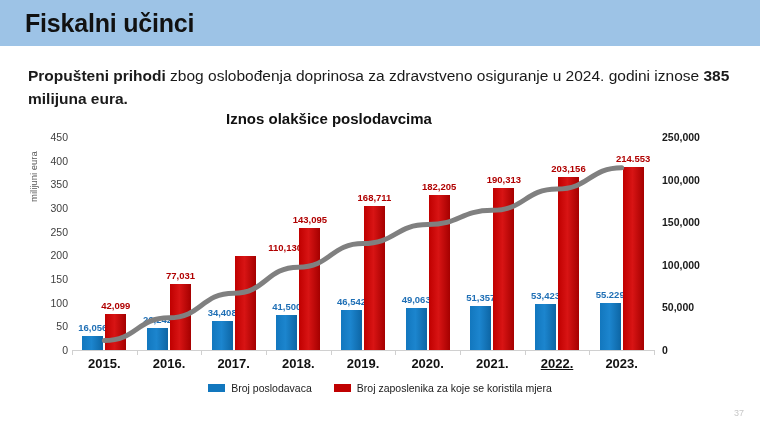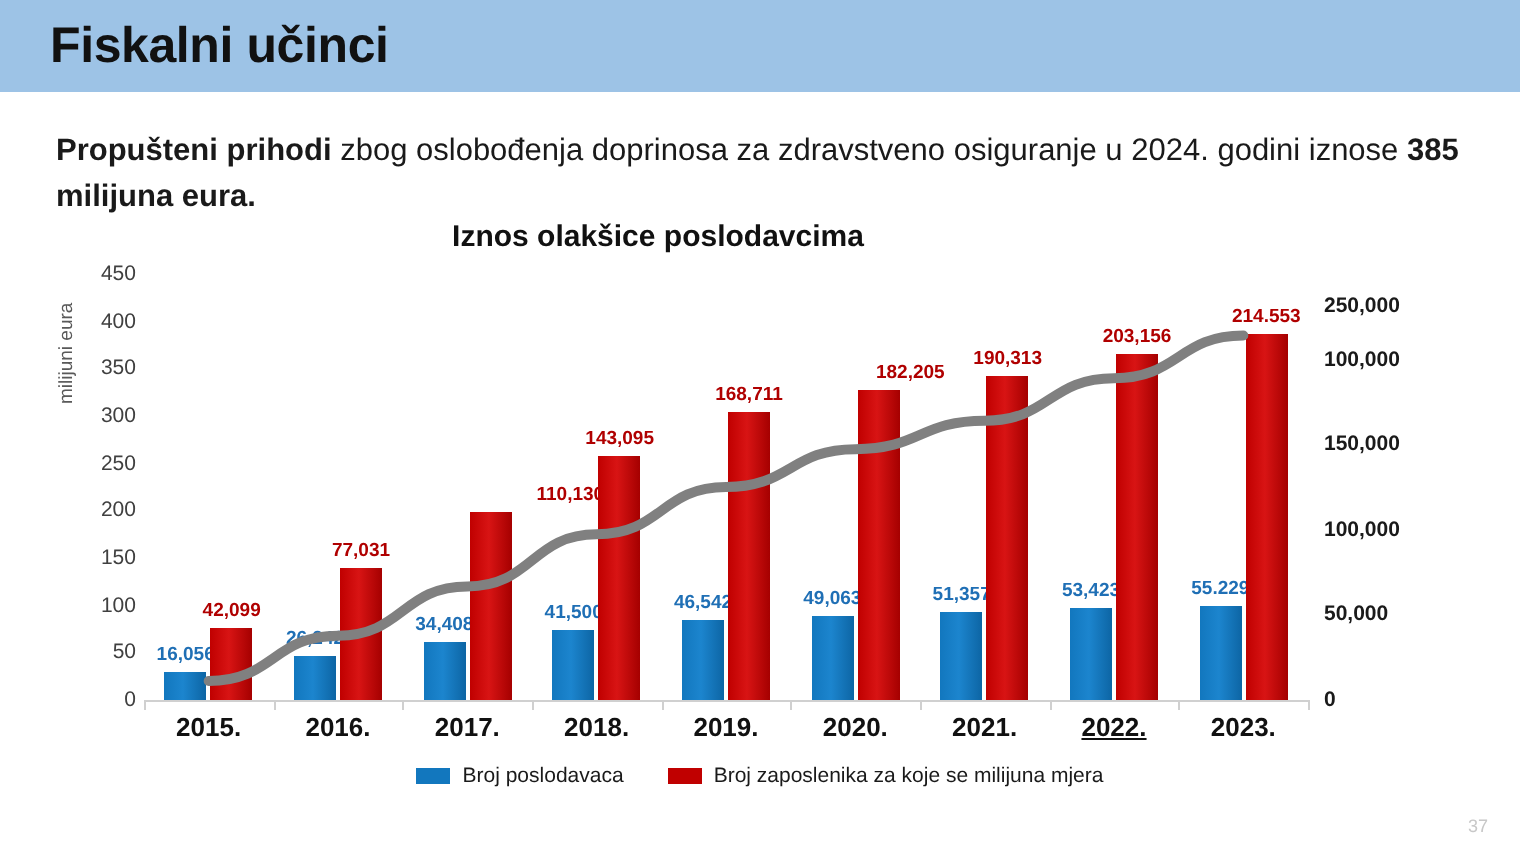--- a/index.html
+++ b/index.html
@@ -197,21 +197,21 @@
       <div class="ytick-left" style="top: 47.3333px;">350</div>
       <div class="ytick-left" style="top: 23.6667px;">400</div>
       <div class="ytick-left" style="top: 0px;">450</div>
     </div>
   <div class="ytick-right-col" id="ytick-right-col">
       <div class="ytick-right" style="top: 213px;">0</div>
       <div class="ytick-right" style="top: 170.4px;">50,000</div>
       <div class="ytick-right" style="top: 127.8px;">100,000</div>
       <div class="ytick-right" style="top: 85.2px;">150,000</div>
       <div class="ytick-right" style="top: 42.6px;">100,000</div>
-      <div class="ytick-right" style="top: 16px; text-align: right;">250,000</div>
+      <div class="ytick-right" style="top: 0px; text-align: right;">250,000</div>
     </div>
 
   <div class="plot">
     <div class="plot-inner" id="bars-layer">
         <div class="bar blue" style="left: 10.3333px; width: 21px; height: 13.6797px;"></div>
         <div class="bar-label blue" style="left: 20.8333px; bottom: 16.6797px;">16,056</div>
         <div class="bar blue" style="left: 75px; width: 21px; height: 22.3582px;"></div>
         <div class="bar-label blue" style="left: 85.5px; bottom: 25.3582px;">26,242</div>
         <div class="bar blue" style="left: 139.667px; width: 21px; height: 29.3156px;"></div>
         <div class="bar-label blue" style="left: 150.167px; bottom: 32.3156px;">34,408</div>
@@ -231,21 +231,21 @@
         <div class="bar-label red" style="left: 43.8333px; bottom: 38.8683px;">42,099</div>
         <div class="bar red" style="left: 98px; width: 21px; height: 65.6304px;"></div>
         <div class="bar-label red" style="left: 108.5px; bottom: 68.6304px;">77,031</div>
         <div class="bar red" style="left: 162.667px; width: 21px; height: 93.8308px;"></div>
         <div class="bar-label red" style="left: 173.167px; bottom: 96.8308px; margin-left: 40px;">110,130</div>
         <div class="bar red" style="left: 227.333px; width: 21px; height: 121.917px;"></div>
         <div class="bar-label red" style="left: 237.833px; bottom: 124.917px;">143,095</div>
         <div class="bar red" style="left: 292px; width: 21px; height: 143.742px;"></div>
         <div class="bar-label red" style="left: 302.5px; bottom: 146.742px;">168,711</div>
         <div class="bar red" style="left: 356.667px; width: 21px; height: 155.239px;"></div>
-        <div class="bar-label red" style="left: 367.167px; bottom: 158.239px; margin-left: 16px;">182,205</div>
+        <div class="bar-label red" style="left: 367.167px; bottom: 158.239px;">182,205</div>
         <div class="bar red" style="left: 421.333px; width: 21px; height: 162.147px;"></div>
         <div class="bar-label red" style="left: 431.833px; bottom: 165.147px;">190,313</div>
         <div class="bar red" style="left: 486px; width: 21px; height: 173.089px;"></div>
         <div class="bar-label red" style="left: 496.5px; bottom: 176.089px;">203,156</div>
         <div class="bar red" style="left: 550.667px; width: 21px; height: 182.799px;"></div>
         <div class="bar-label red" style="left: 561.167px; bottom: 185.799px;">214.553</div>
       </div>
     <svg class="line-svg" id="line-layer" viewBox="0 0 582 213" preserveAspectRatio="none">
         <path d="M 32.333333333333336 203.53333333333333 C 64.66666666666666 203.53333333333333, 64.66666666666666 180.81333333333333, 97 180.81333333333333 C 129.33333333333334 180.81333333333333, 129.33333333333334 156.2, 161.66666666666669 156.2 C 194 156.2, 194 130.16666666666669, 226.33333333333334 130.16666666666669 C 258.6666666666667 130.16666666666669, 258.6666666666667 106.5, 291 106.5 C 323.33333333333337 106.5, 323.33333333333337 87.56666666666666, 355.6666666666667 87.56666666666666 C 388 87.56666666666666, 388 73.36666666666667, 420.3333333333333 73.36666666666667 C 452.66666666666663 73.36666666666667, 452.66666666666663 52.06666666666666, 485 52.06666666666666 C 517.3333333333334 52.06666666666666, 517.3333333333334 30.76666666666668, 549.6666666666667 30.76666666666668" fill="none" stroke="#808080" stroke-width="5" stroke-linecap="round" stroke-linejoin="round"></path>
       </svg>
@@ -277,17 +277,17 @@
     </div>
 </div>
 
 <div class="legend" id="legend">
     <div class="legend-item">
       <span class="swatch blue"></span>
       <span class="legend-text">Broj poslodavaca</span>
     </div>
     <div class="legend-item">
       <span class="swatch red"></span>
-      <span class="legend-text">Broj zaposlenika za koje se milijuna mjera</span>
+      <span class="legend-text">Broj zaposlenika za koje se koristila mjera</span>
     </div>
   </div>
 
 <div class="page-num">37</div>
 
 </body></html>

